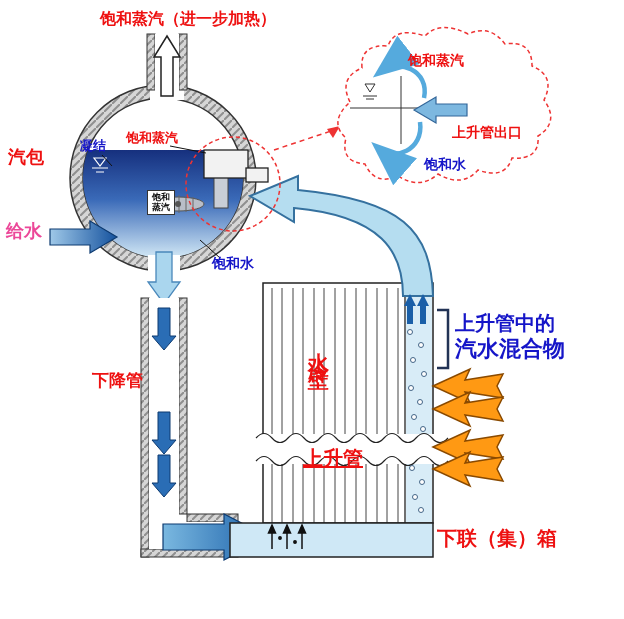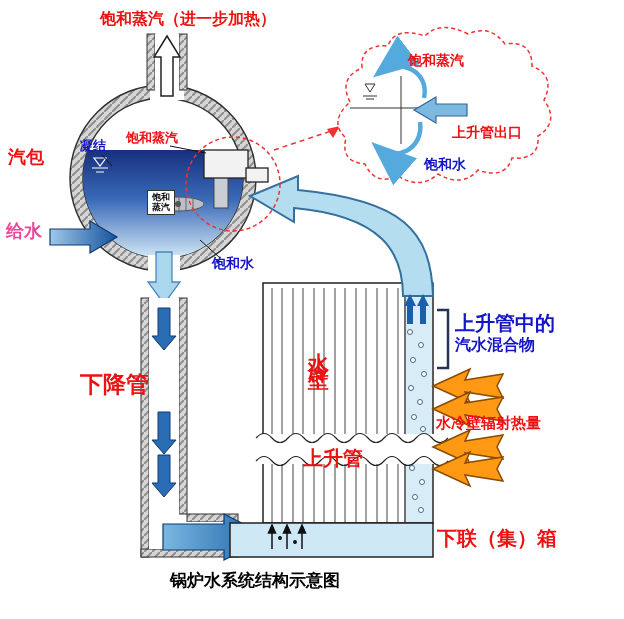--- a/index.html
+++ b/index.html
@@ -13,26 +13,26 @@
   .black{color:#111;}
   .lbl-top{left:100px;top:10px;font-size:16px;}
   .lbl-drum{left:8px;top:147px;font-size:18px;}
   .lbl-cond{left:80px;top:139px;font-size:13px;}
   .lbl-satsteam{left:126px;top:131px;font-size:13px;}
   .lbl-feed{left:6px;top:221px;font-size:18px;}
   .lbl-satwater{left:212px;top:255px;font-size:14px;}
   .lbl-innerbox{left:147px;top:190px;width:26px;font-size:9px;font-weight:bold;color:#111;
                 background:#fff;border:1px solid #333;text-align:center;position:absolute;
                 white-space:normal;line-height:1.15;padding:1px 0;}
-  .lbl-downcomer{left:80px;top:371px;font-size:23px;}
+  .lbl-downcomer{left:92px;top:371px;font-size:17px;}
   .lbl-waterwall{left:306px;top:336px;font-size:21px;writing-mode:vertical-rl;
                  text-orientation:upright;letter-spacing:7px;}
-  .lbl-riser{left:303px;top:447px;font-size:20px;}
+  .lbl-riser{left:303px;top:447px;font-size:20px;text-decoration:underline;}
   .lbl-mix1{left:455px;top:312px;font-size:20px;}
-  .lbl-mix2{left:455px;top:336px;font-size:16px;}
+  .lbl-mix2{left:455px;top:336px;font-size:22px;}
   .lbl-radiant{left:436px;top:414px;font-size:15px;}
   .lbl-header{left:437px;top:527px;font-size:20px;}
   .lbl-cloud-steam{left:408px;top:52px;font-size:14px;}
   .lbl-cloud-outlet{left:452px;top:124px;font-size:14px;}
   .lbl-cloud-water{left:424px;top:156px;font-size:14px;}
   .lbl-title{left:170px;top:571px;font-size:17px;color:#000;}
 </style>
 </head>
 <body>
 
@@ -203,20 +203,18 @@
 <div class="lbl blue lbl-cond">凝结</div>
 <div class="lbl red lbl-satsteam">饱和蒸汽</div>
 <div class="lbl green lbl-feed">给水</div>
 <div class="lbl blue lbl-satwater">饱和水</div>
 <div class="lbl-innerbox">饱和蒸汽</div>
 <div class="lbl red lbl-downcomer">下降管</div>
 <div class="lbl red lbl-waterwall">水冷壁</div>
 <div class="lbl red lbl-riser">上升管</div>
 <div class="lbl blue lbl-mix1">上升管中的</div>
 <div class="lbl blue lbl-mix2">汽水混合物</div>
-<div class="lbl red lbl-radiant">水冷壁辐射热量</div>
 <div class="lbl red lbl-header">下联（集）箱</div>
 <div class="lbl red lbl-cloud-steam">饱和蒸汽</div>
 <div class="lbl red lbl-cloud-outlet">上升管出口</div>
 <div class="lbl blue lbl-cloud-water">饱和水</div>
-<div class="lbl black lbl-title">锅炉水系统结构示意图</div>
 
 </div>
 
 </body></html>

